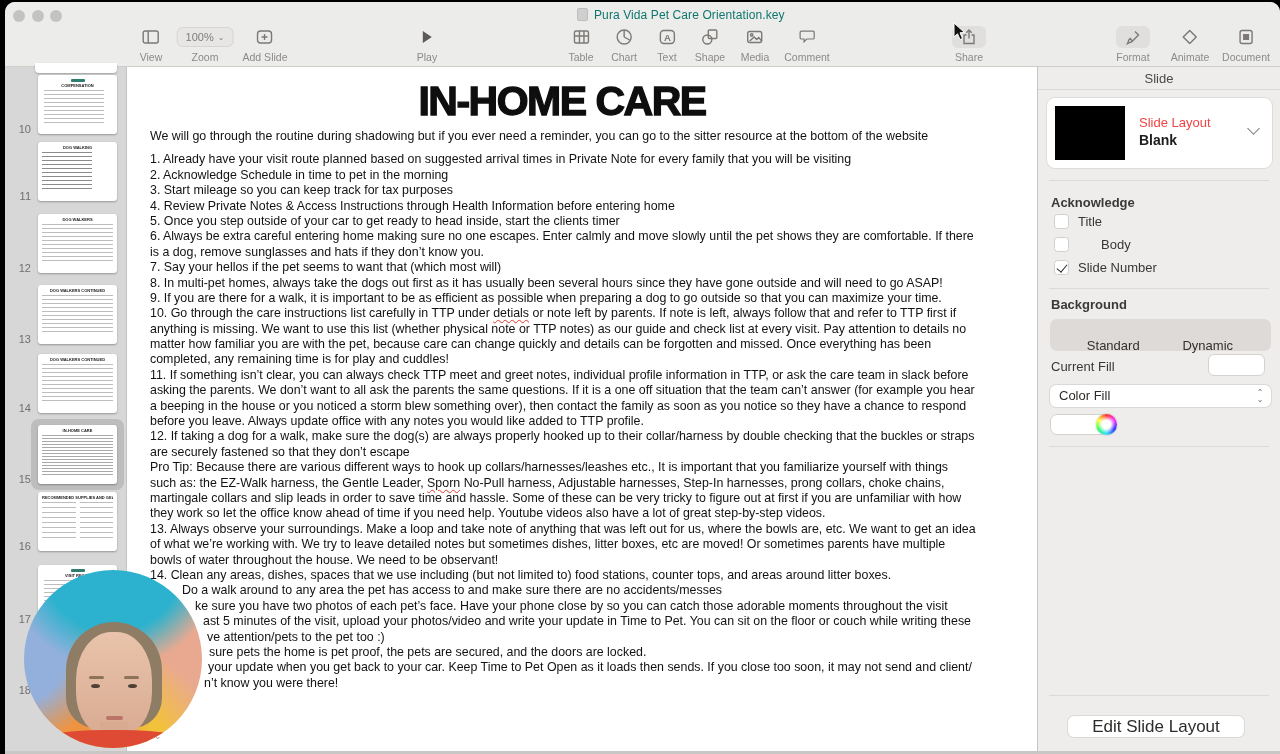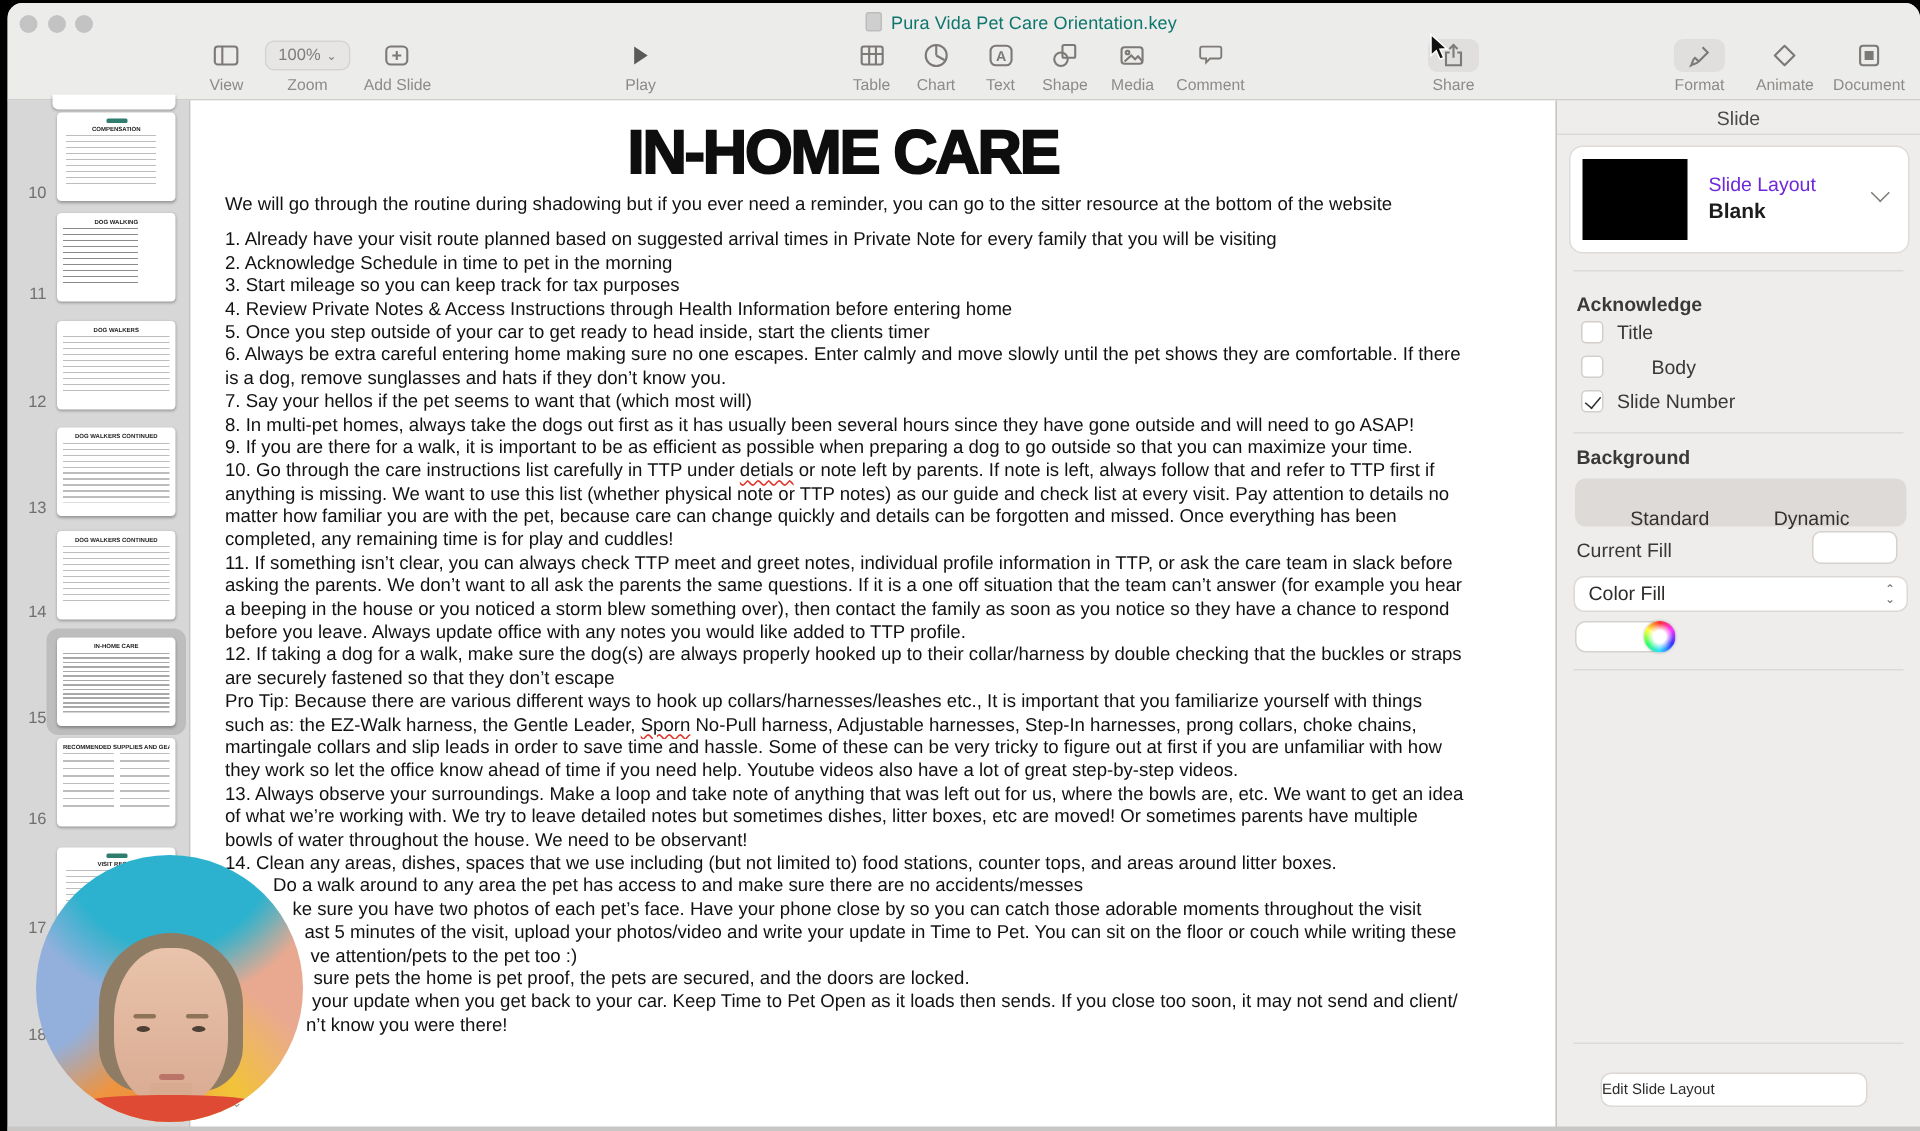--- a/index.html
+++ b/index.html
@@ -74,21 +74,21 @@
   
   #inspector { position:absolute; right:0; top:65px; bottom:0; width:243px;
                background:#efedeb; border-left:1px solid #c7c3c0; }
   #insp-header { height:23px; line-height:23px; text-align:center; font-size:13px;
                  color:#4c4a48; border-bottom:1px solid #dcd8d6; }
   .divider { position:absolute; left:11px; right:11px; height:1px; background:#ddd9d7; }
   #layout-card { position:absolute; left:9px; top:31px; width:225px; height:70px;
                  background:#fff; border-radius:8px; box-shadow:0 0 0 1px #dedbd8; }
   #layout-thumb { position:absolute; left:8px; top:8px; width:70px; height:54px;
                   background:#000; }
-  #layout-label { position:absolute; left:92px; top:17px; font-size:13px; color:#6d28d9; }
+  #layout-label { position:absolute; left:92px; top:17px; font-size:13px; color:#ef4444; }
   #layout-value { position:absolute; left:92px; top:34px; font-size:14px; font-weight:700; color:#1c1c1c; }
   .chev { width:9px; height:9px; border-right:1.8px solid #7c7976;
           border-bottom:1.8px solid #7c7976; transform:rotate(45deg); }
   #layout-chev { position:absolute; right:14px; top:26px; }
   .sect-label { position:absolute; left:13px; font-size:13px; font-weight:700; color:#3b3937; }
   .cb-row { position:absolute; left:16px; display:flex; align-items:center; gap:9px; height:17px; }
   .cb-box { width:15px; height:15px; background:#fff; border:1px solid #d2cecb;
             border-radius:3.5px; position:relative; }
   .cb-box.checked::after { content:""; position:absolute; left:4px; top:1px; width:5px;
             height:9px; border-right:1.8px solid #2c2c2c; border-bottom:1.8px solid #2c2c2c;
@@ -108,21 +108,21 @@
          font-size:8px; line-height:7px; color:#6f6c69; text-align:center; }
   #color-well { position:absolute; left:12px; top:412px; width:58px; height:21px;
          background:#fff; border:1px solid #d5d1ce; border-radius:7px; }
   #color-wheel { position:absolute; right:-10px; top:-1px; width:21px; height:21px;
          border-radius:50%;
          background:radial-gradient(circle, #fff 0 28%, transparent 60%),
                     conic-gradient(#f33,#f3f,#33f,#3df,#3f6,#ff3,#f33);
          box-shadow:0 0 2px rgba(0,0,0,.3); }
   #edit-layout-btn { position:absolute; left:30px; top:714px; width:176px; height:21px;
          background:#fff; border-radius:6px; box-shadow:0 0 0 1px #dcd8d5;
-         text-align:left; line-height:21px; font-size:10px; color:#2e2c2a; }
+         text-align:center; line-height:21px; font-size:17px; color:#2e2c2a; }
 
   
   #bottom-edge { position:absolute; left:0; right:0; bottom:0; height:3px; background:#c9c7c5; }
 
   
   #webcam { position:absolute; left:24px; top:570px; width:178px; height:178px;
             border-radius:50%; overflow:hidden; z-index:60;
             background:
               radial-gradient(circle at 50% -5%, #2cb2ce 0 34%, rgba(44,178,206,0) 52%),
               radial-gradient(circle at -5% 45%, #93b0dc 0 25%, rgba(147,176,220,0) 45%),

